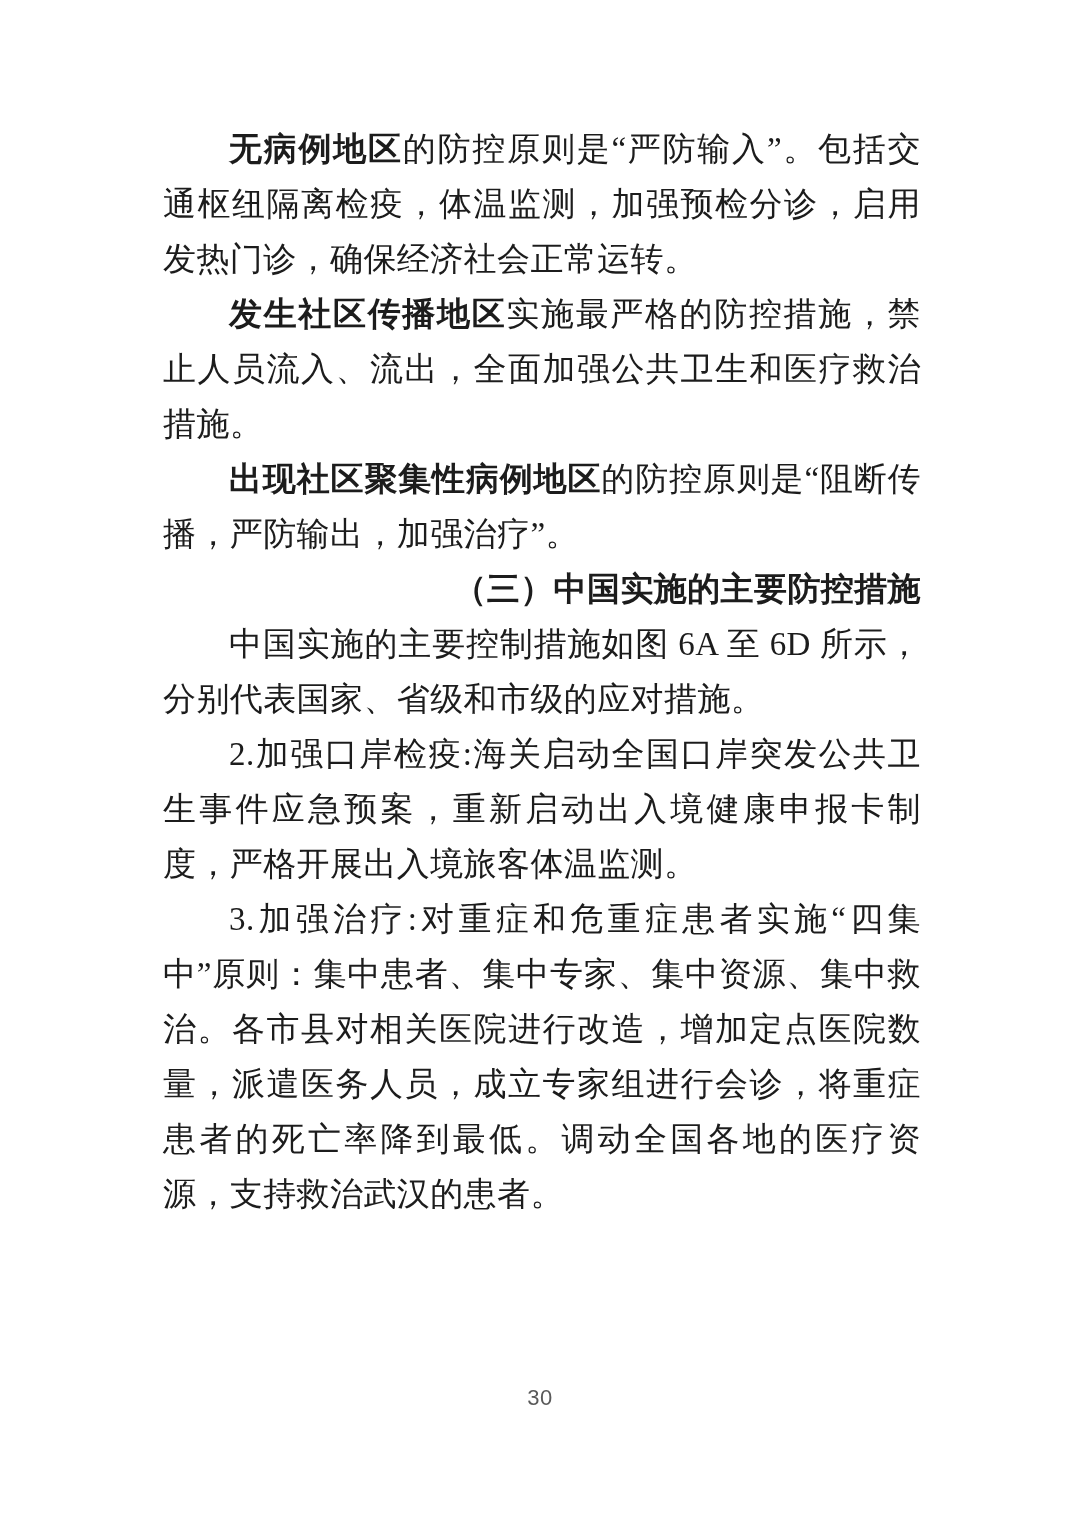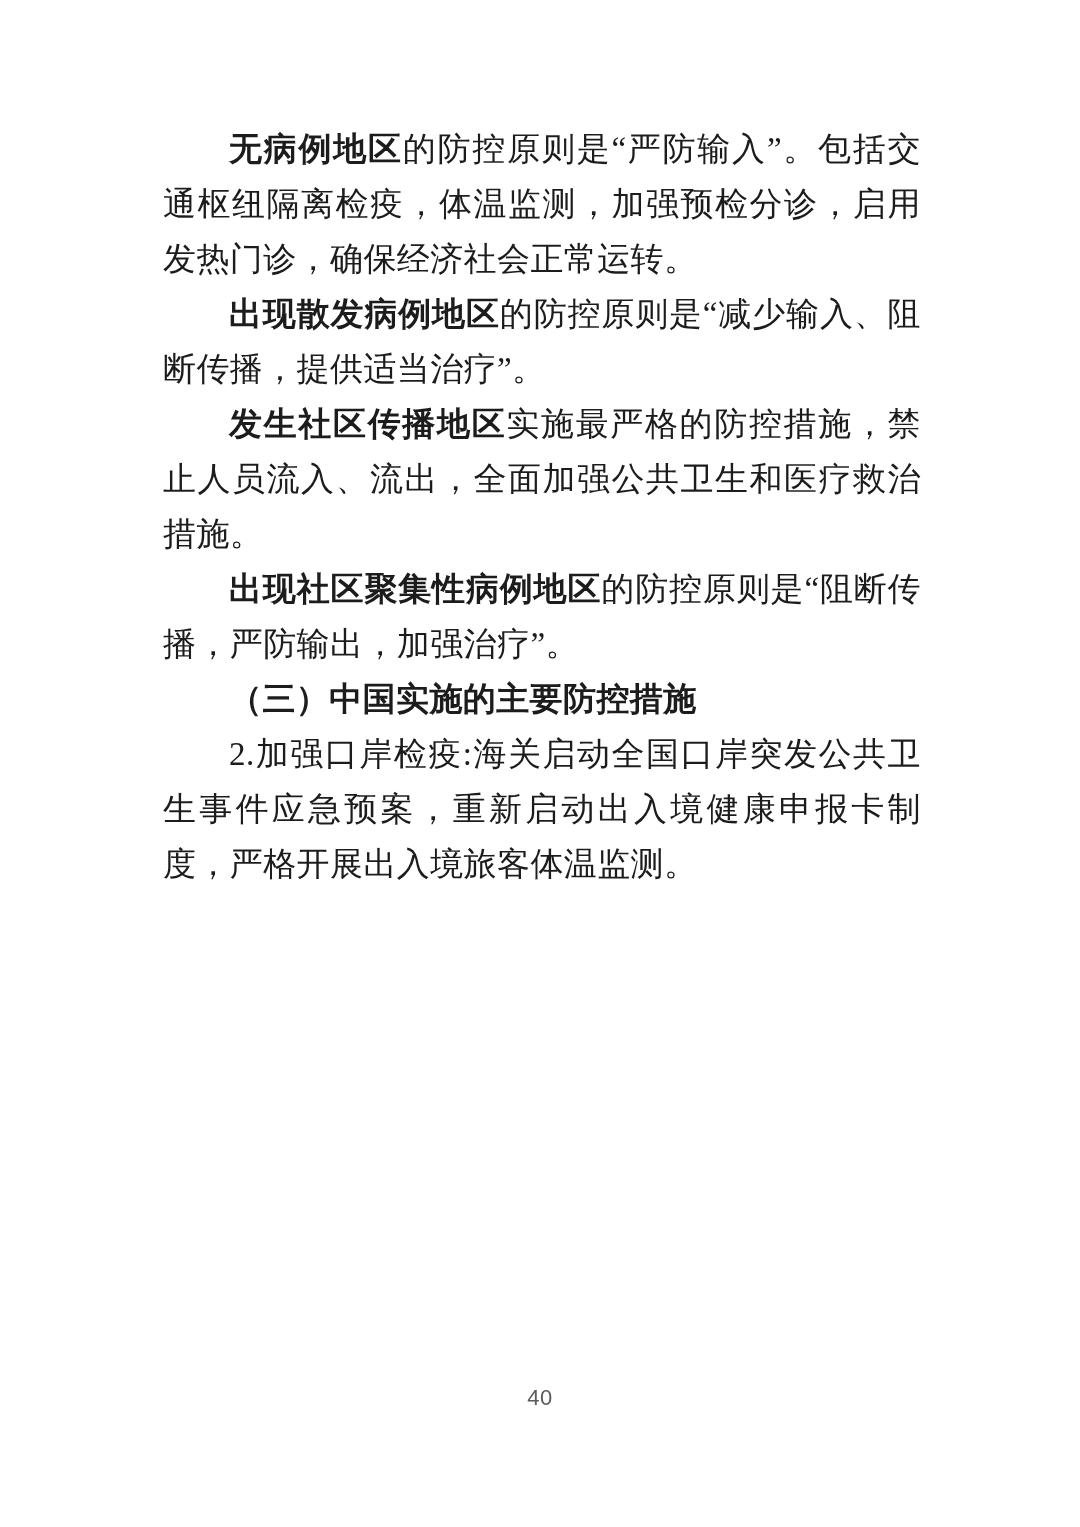--- a/index.html
+++ b/index.html
@@ -42,20 +42,21 @@
     font-weight: bold;
     letter-spacing: 0.4px;
   }
   .heading {
     font-size: 33px;
     line-height: 55px;
     font-weight: bold;
     margin: 0;
     text-indent: 66px;
     letter-spacing: 0.4px;
+    text-align: right;
   }
   .num-label {
     font-family: "Liberation Serif", "DejaVu Serif", serif;
   }
   .page-number {
     position: absolute;
     left: 0;
     top: 1385px;
     width: 1080px;
     text-align: center;
@@ -67,30 +68,31 @@
 </style>
 </head>
 <body>
 
 <div class="page">
 
   <div class="text-column">
 
     <p class="para"><span class="lead">无病例地区</span><span>的防控原则是“严防输入”。包括交通枢纽隔离检疫，体温监测，加强预检分诊，启用发热门诊，确保经济社会正常运转。</span></p>
 
-    <p class="para"><span class="lead">出现散发病例地区</span><span>的防控原则是“减少输入、阻断传播，提供适当治疗”。</span></p>
 
     <p class="para"><span class="lead">发生社区传播地区</span><span>实施最严格的防控措施，禁止人员流入、流出，全面加强公共卫生和医疗救治措施。</span></p>
 
     <p class="para"><span class="lead">出现社区聚集性病例地区</span><span>的防控原则是“阻断传播，严防输出，加强治疗”。</span></p>
 
     <h2 class="heading">（三）中国实施的主要防控措施</h2>
 
+    <p class="para">中国实施的主要控制措施如图 6A 至 6D 所示，分别代表国家、省级和市级的应对措施。</p>
 
 
     <p class="para"><span class="num-label">2.</span><span>加强口岸检疫:海关启动全国口岸突发公共卫生事件应急预案，重新启动出入境健康申报卡制度，严格开展出入境旅客体温监测。</span></p>
 
+    <p class="para"><span class="num-label">3.</span><span>加强治疗:对重症和危重症患者实施“四集中”原则：集中患者、集中专家、集中资源、集中救治。各市县对相关医院进行改造，增加定点医院数量，派遣医务人员，成立专家组进行会诊，将重症患者的死亡率降到最低。调动全国各地的医疗资源，支持救治武汉的患者。</span></p>
 
   </div>
 
-  <div class="page-number">40</div>
+  <div class="page-number">30</div>
 
 </div>
 
 </body></html>

